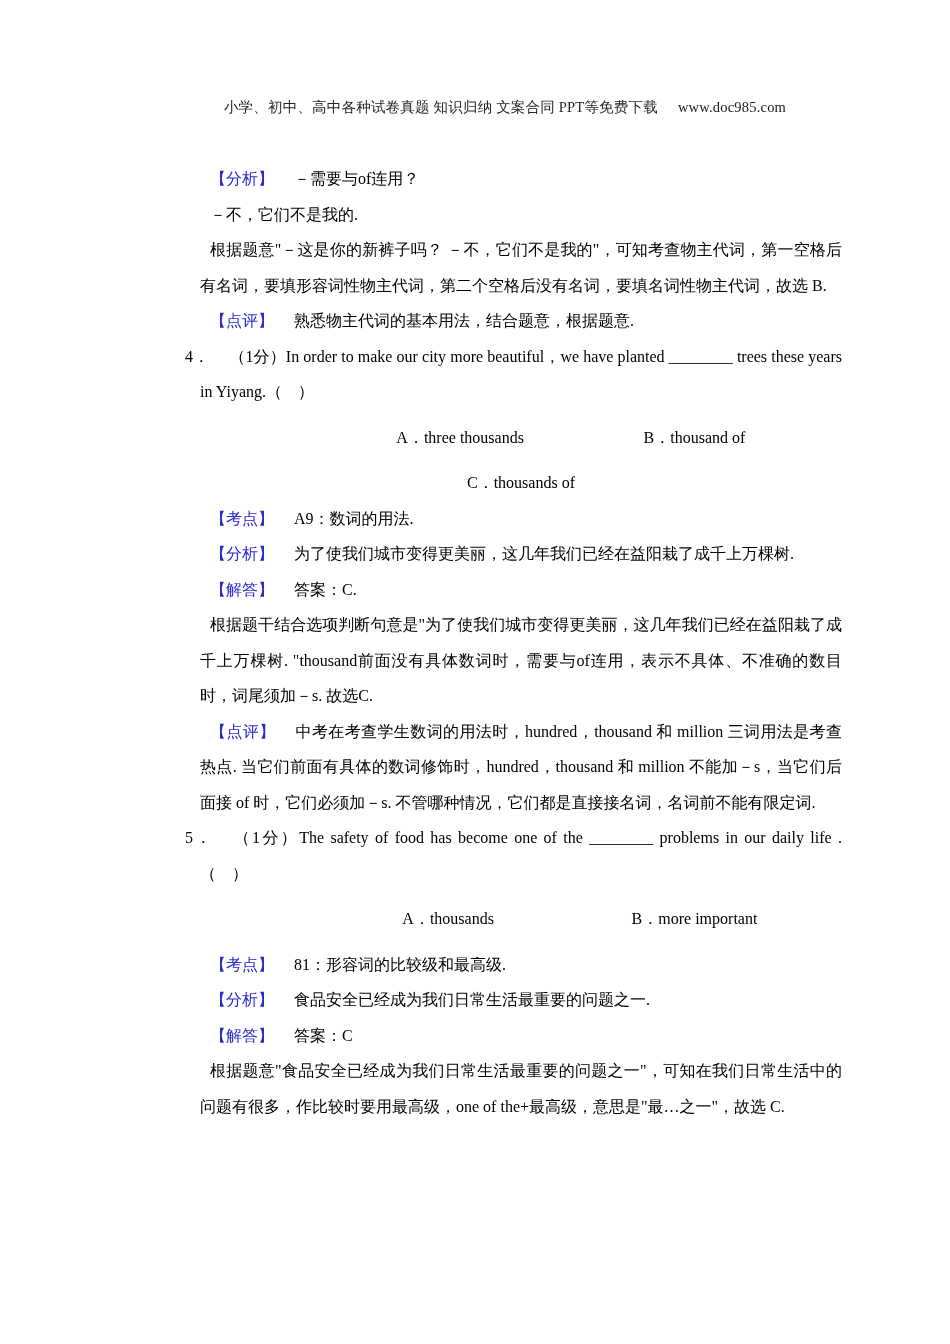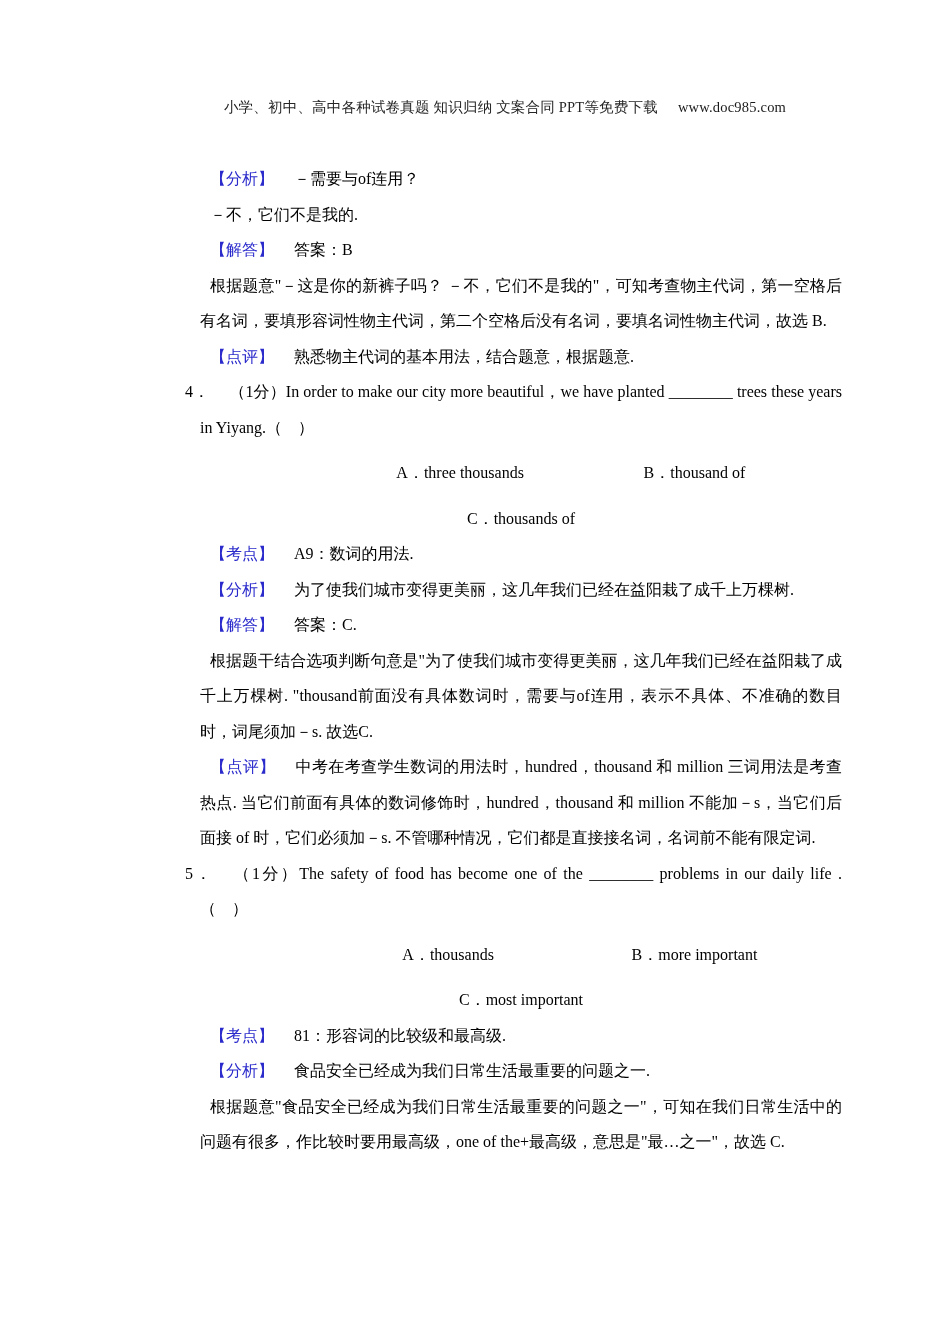--- a/index.html
+++ b/index.html
@@ -47,21 +47,20 @@
 <div class="doc-header">
   <span>小学、初中、高中各种试卷真题 知识归纳 文案合同 PPT等免费下载</span><span class="site">www.doc985.com</span>
 </div>
 
 <div class="content">
 
   <p><span class="tag">【分析】</span><span>－需要与of连用？</span></p>
 
   <p><span>－不，它们不是我的.</span></p>
 
-  <p><span class="tag">【解答】</span><span>答案：B</span></p>
 
   <p><span>根据题意"－这是你的新裤子吗？ －不，它们不是我的"，可知考查物主代词，第一空格后有名词，要填形容词性物主代词，第二个空格后没有名词，要填名词性物主代词，故选 B.</span></p>
 
   <p><span class="tag">【点评】</span><span>熟悉物主代词的基本用法，结合题意，根据题意.</span></p>
 
   <p class="q"><span>4．</span><span>（1分）In order to make our city more beautiful，we have planted ________ trees these years in Yiyang.（　）</span></p>
 
   <p class="opts"><span class="colA">A．three thousands</span><span>B．thousand of</span></p>
 
   <p class="opts"><span>C．thousands of</span></p>
@@ -73,22 +72,22 @@
   <p><span class="tag">【解答】</span><span>答案：C.</span></p>
 
   <p><span>根据题干结合选项判断句意是"为了使我们城市变得更美丽，这几年我们已经在益阳栽了成千上万棵树. "thousand前面没有具体数词时，需要与of连用，表示不具体、不准确的数目时，词尾须加－s. 故选C.</span></p>
 
   <p><span class="tag">【点评】</span><span>中考在考查学生数词的用法时，hundred，thousand 和 million 三词用法是考查热点. 当它们前面有具体的数词修饰时，hundred，thousand 和 million 不能加－s，当它们后面接 of 时，它们必须加－s. 不管哪种情况，它们都是直接接名词，名词前不能有限定词.</span></p>
 
   <p class="q"><span>5．</span><span>（1分）The safety of food has become one of the ________ problems in our daily life .（　）</span></p>
 
   <p class="opts"><span class="colA">A．thousands</span><span>B．more important</span></p>
 
-  <p class="opts"><span>C．most important</span></p>
 
   <p><span class="tag">【考点】</span><span>81：形容词的比较级和最高级.</span></p>
 
   <p><span class="tag">【分析】</span><span>食品安全已经成为我们日常生活最重要的问题之一.</span></p>
 
+  <p><span class="tag">【解答】</span><span>答案：C</span></p>
 
   <p><span>根据题意"食品安全已经成为我们日常生活最重要的问题之一"，可知在我们日常生活中的问题有很多，作比较时要用最高级，one of the+最高级，意思是"最…之一"，故选 C.</span></p>
 
 </div>
 
 </body></html>

